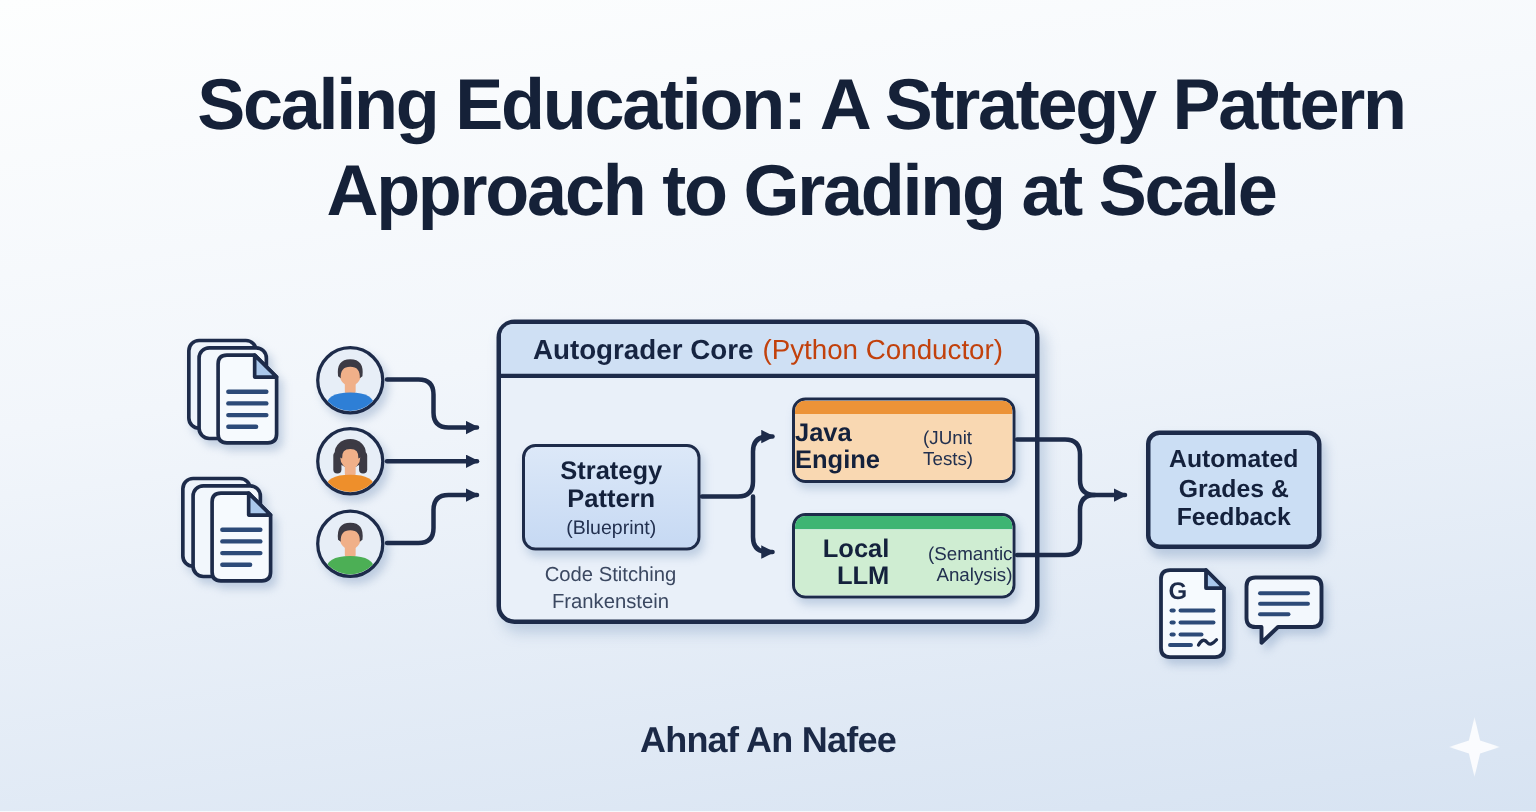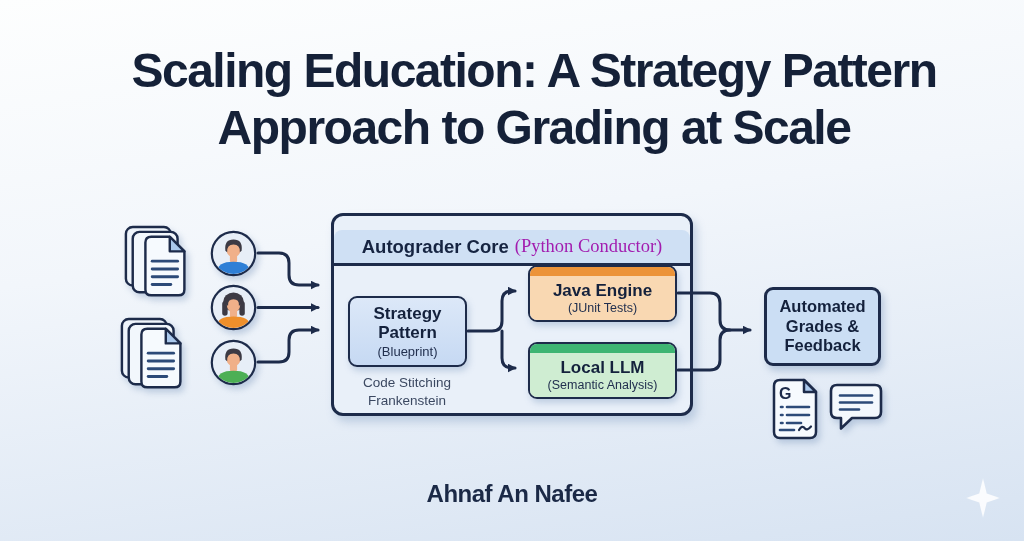--- a/index.html
+++ b/index.html
@@ -25,24 +25,24 @@
   .panel{
     left:331px;top:213px;width:362px;height:203px;box-sizing:border-box;
     background:#e9f0f9;border:3px solid #1d2b4a;border-radius:12px;
     box-shadow:4px 6px 9px rgba(115,145,185,.35);
   }
   .panel-header{
     position:absolute;left:0;top:0;right:0;height:33px;
     background:#cfe0f4;border-bottom:3px solid #1d2b4a;
     border-radius:8px 8px 0 0;
     display:flex;align-items:center;justify-content:center;gap:6px;
-    font-size:18.5px;color:#162441;margin-top:14px;
+    font-size:18.5px;color:#162441;
   }
   .panel-header .hd-bold{font-weight:bold;}
-  .panel-header .hd-reg{font-weight:normal;color:#a21caf;font-family:Liberation Serif, serif;}
+  .panel-header .hd-reg{font-weight:normal;color:#c2410c;}
 
   
   .sbox{
     left:348px;top:296px;width:119px;height:71px;box-sizing:border-box;
     background:linear-gradient(#dce8f8,#c6d9f3);
     border:2.5px solid #1d2b4a;border-radius:9px;
     box-shadow:2px 4px 6px rgba(115,145,185,.35);
     display:flex;flex-direction:column;align-items:center;justify-content:center;
     color:#14213c;
   }
@@ -57,21 +57,21 @@
   
   .engine{
     left:528px;width:149px;height:57px;box-sizing:border-box;
     border:2.5px solid #1d2b4a;border-radius:9px;overflow:hidden;
     box-shadow:2px 4px 6px rgba(115,145,185,.35);
     display:flex;flex-direction:column;
   }
   .engine .strip{height:9px;flex:none;}
   .engine .strip svg{display:block;width:100%;height:100%;}
   .engine .ebody{
-    flex:1;display:flex;flex-direction:column;align-items:center;justify-content:center;
+    flex:1;display:flex;flex-direction:row;align-items:center;justify-content:center;
     color:#14213c;
   }
   .engine .bt{font-size:17px;font-weight:bold;line-height:18px;}
   .engine .st{font-size:12.5px;margin-top:1px;color:#22304f;}
   .java{top:265px;} .java .ebody{background:#f9d8b2;}
   .llm{top:342px;text-align:right;}  .llm .ebody{background:#cfedd2;}
 
   
   .outbox{
     left:764px;top:287px;width:117px;height:79px;box-sizing:border-box;

